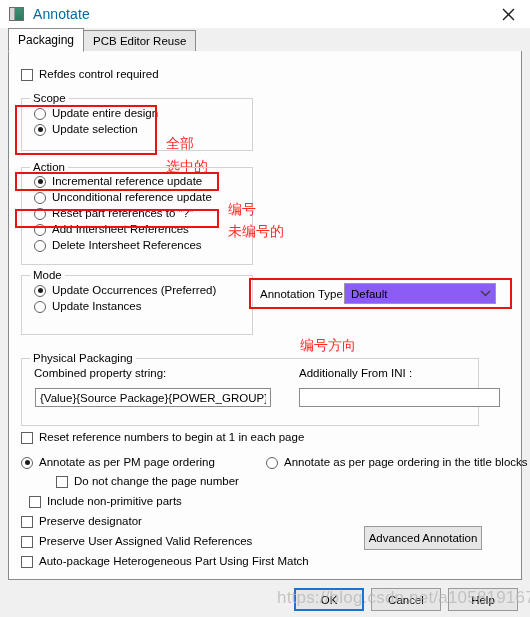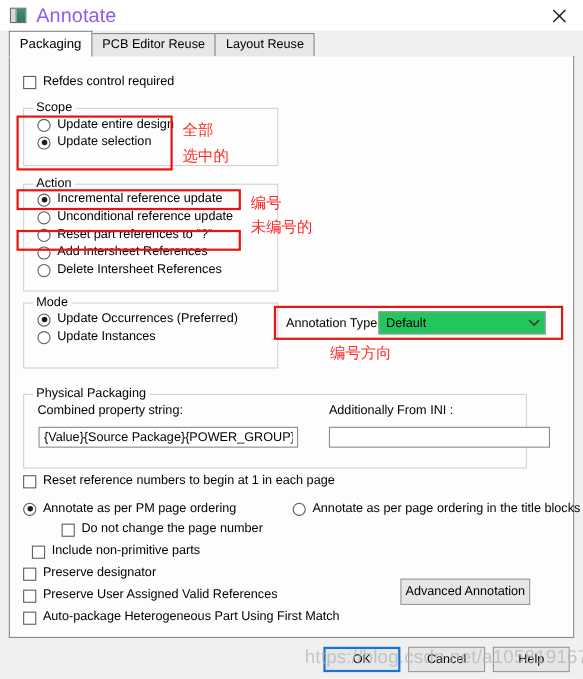--- a/index.html
+++ b/index.html
@@ -30,22 +30,22 @@
     border: 1px solid #6b6b6b;
     background: #ffffff;
     display: flex;
     margin-right: 9px;
     flex: 0 0 auto;
     overflow: hidden;
   }
   #app-icon .ic-l { width: 5px; background: #d8d8d8; border-right: 1px solid #9a9a9a; }
   #app-icon .ic-r { flex: 1; background: linear-gradient(180deg,#3f8f74 0%, #2f7a60 100%); }
   #title-text {
-    font-size: 18px;
-    color: #8b5cf6;
+    font-size: 14px;
+    color: #0369a1;
     letter-spacing: .1px;
   }
   #close-btn {
     position: absolute;
     right: 0; top: 0;
     width: 44px; height: 28px;
     display: flex; align-items: center; justify-content: center;
     cursor: pointer;
   }
   #close-btn svg { display:block; }
@@ -145,44 +145,45 @@
   
   .redbox {
     position: absolute;
     border: 2px solid #e8140f;
     pointer-events: none;
   }
   .cn {
     position: absolute;
     color: #ff2b26;
     font-size: 14px;
-    font-family: Liberation Sans, sans-serif;
+    font-family: Liberation Serif, serif;
     white-space: nowrap;
     line-height: 20px;
+    margin-top: 26px;
   }
 
   
   .tinput {
     border: 1px solid #8a8a8a;
     background: #fff;
     height: 19px;
     line-height: 17px;
     padding: 0 4px;
     font-size: 11.5px;
     font-family: "Liberation Sans", sans-serif;
     color: #000;
     outline: none;
   }
 
   
   .combo {
     position: absolute;
     height: 21px;
     border: 1px solid #9a9a9a;
-    background: #22c55e;
+    background: #8b5cf6;
     display: flex;
     align-items: center;
     cursor: pointer;
   }
   .combo .cval { padding-left: 6px; font-size: 11.5px; flex: 1; }
   .combo .carrow {
     width: 20px; display: flex; align-items: center; justify-content: center;
   }
 
   
@@ -235,23 +236,20 @@
   </span>
 </div>
 
 <div id="tabstrip">
   <div class="tab active">
     <span>Packaging</span>
   </div>
   <div class="tab">
     <span>PCB Editor Reuse</span>
   </div>
-  <div class="tab">
-    <span>Layout Reuse</span>
-  </div>
 </div>
 
 <div id="page">
 
   <div class="optline" style="position:absolute; left:12px; top:17px;">
     <span class="cb"></span>
     <span class="lbl">Refdes control required</span>
   </div>
 
   <div class="group" style="left:12px; top:47px; width:232px; height:53px;">

